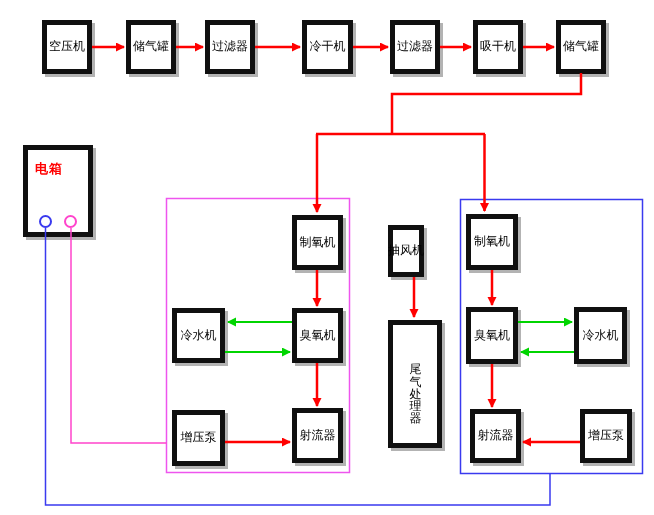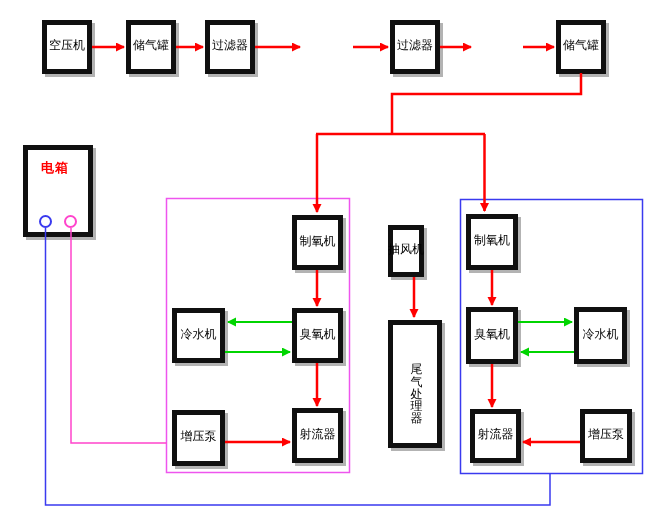--- a/index.html
+++ b/index.html
@@ -1,38 +1,38 @@
 <!DOCTYPE html>
 <html><head>
 <meta charset="utf-8">
 <style>
   html,body{margin:0;padding:0;background:#ffffff;}
   .canvas{
     position:relative;
     width:654px;height:515px;
     background:#ffffff;
-    font-family:Liberation Mono, monospace;
+    font-family:Liberation Serif, serif;
     overflow:hidden;
   }
   .box{
     position:absolute;
     box-sizing:border-box;
     border:5px solid #101010;
     background:#ffffff;
     box-shadow:3px 3px 0 #b3b3b3;
     display:flex;align-items:center;justify-content:center;
     font-size:12px;color:#000;
     z-index:1;
     text-align:center;
     line-height:1.1;
   }
   .box .lbl{white-space:nowrap;}
   .ebox{
     align-items:flex-start;justify-content:flex-start;
-    padding:12px 0 0 13px;
+    padding:12px 0 0 7px;
   }
   .ebox .lbl{
     color:#ff0000;font-weight:bold;font-size:13px;letter-spacing:1px;
   }
   .vbox .lbl{
     white-space:normal;
     writing-mode:vertical-rl;
     text-orientation:upright;
     letter-spacing:12px;
     font-size:12px;
@@ -99,22 +99,28 @@
 
   <div class="box" style="left:42px;top:20px;width:50px;height:54px">
     <span class="lbl">空压机</span>
   </div>
   <div class="box" style="left:126px;top:20px;width:50px;height:54px">
     <span class="lbl">储气罐</span>
   </div>
   <div class="box" style="left:205px;top:20px;width:50px;height:54px">
     <span class="lbl">过滤器</span>
   </div>
+  <div class="box" style="left:302px;top:20px;width:51px;height:54px">
+    <span class="lbl">冷干机</span>
+  </div>
   <div class="box" style="left:390px;top:20px;width:50px;height:54px">
     <span class="lbl">过滤器</span>
+  </div>
+  <div class="box" style="left:473px;top:20px;width:50px;height:54px">
+    <span class="lbl">吸干机</span>
   </div>
   <div class="box" style="left:556px;top:20px;width:50px;height:54px">
     <span class="lbl">储气罐</span>
   </div>
 
   <div class="box ebox" style="left:23px;top:145px;width:70px;height:92px">
     <span class="lbl">电箱</span>
   </div>
   <div class="terminal t-blue" style="left:39px;top:215px"></div>
   <div class="terminal t-pink" style="left:64px;top:215px"></div>

